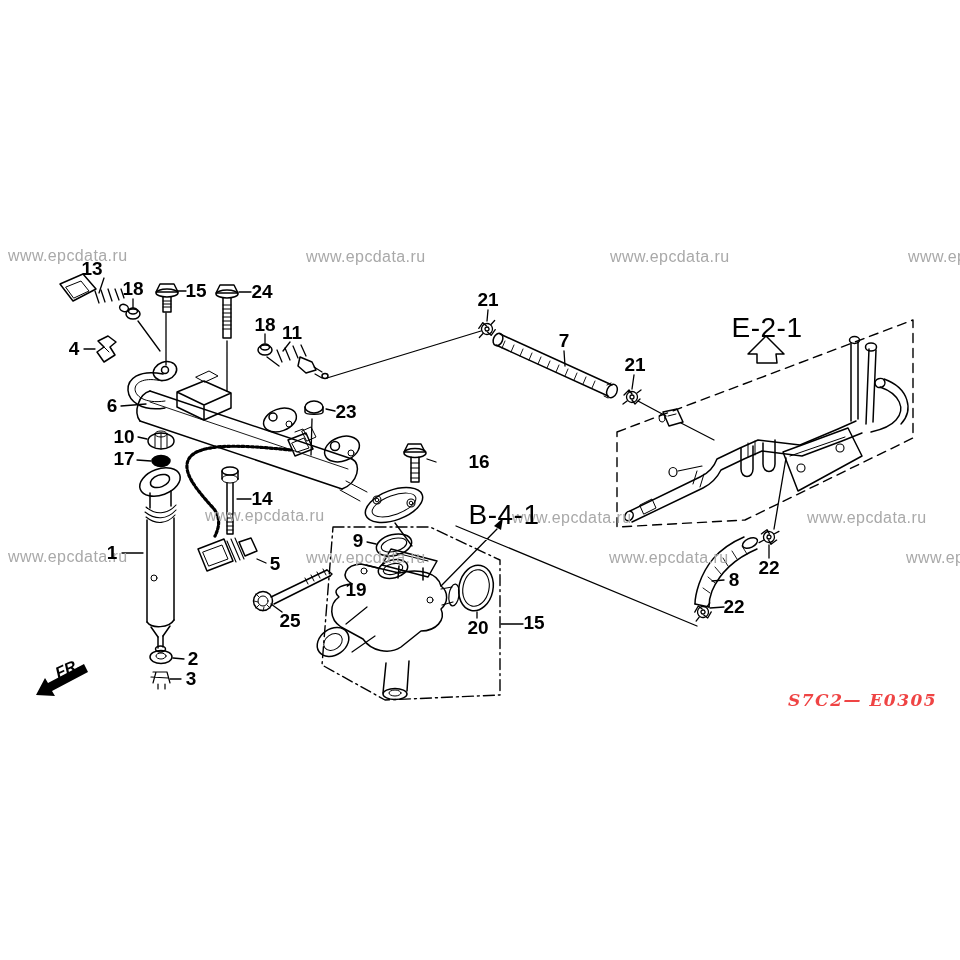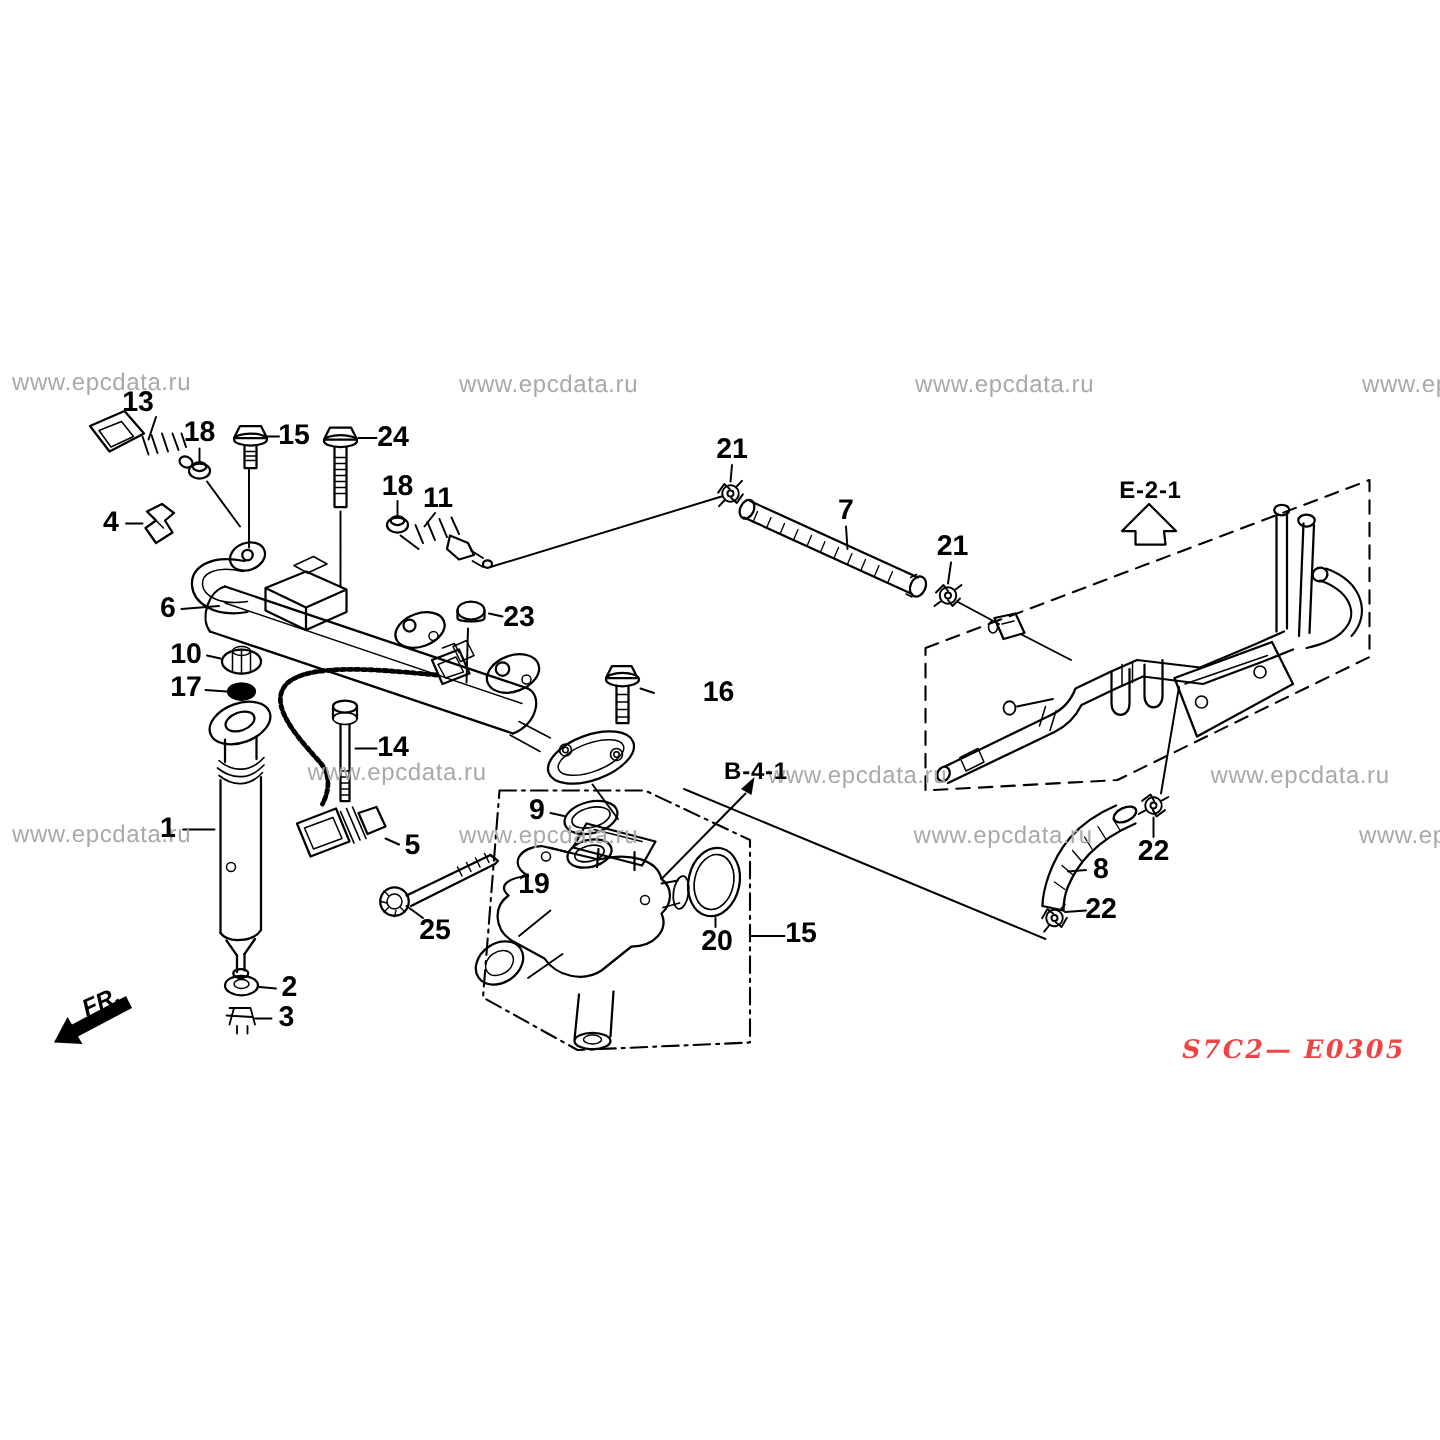--- a/index.html
+++ b/index.html
@@ -3,21 +3,21 @@
 <meta charset="utf-8">
 <style>
   html,body{margin:0;padding:0;background:#fff;}
   .canvas{position:relative;width:960px;height:960px;background:#fff;overflow:hidden;
           font-family:"Liberation Sans",sans-serif;}
   .canvas svg{position:absolute;left:0;top:0;}
   .wm{position:absolute;color:#a9a9a9;font-size:16px;letter-spacing:.4px;white-space:nowrap;
       font-family:"Liberation Sans",sans-serif;user-select:none;}
   .callout{position:absolute;transform:translate(-50%,-50%);font-weight:bold;font-size:19px;
            color:#000;white-space:nowrap;cursor:pointer;}
-  .ref{position:absolute;transform:translate(-50%,-50%);font-weight:bold;font-size:16px;
+  .ref{position:absolute;transform:translate(-50%,-50%);font-weight:normal;font-size:28px;
        letter-spacing:.5px;color:#000;white-space:nowrap;cursor:pointer;}
   .code{position:absolute;left:788px;top:690px;font-family:"DejaVu Serif","Liberation Serif",serif;
         font-weight:bold;font-size:17px;letter-spacing:1.5px;color:#ef4444;white-space:nowrap;font-style:italic;}
   .fr{position:absolute;left:55px;top:660px;font-weight:bold;font-style:italic;font-size:16px;
       transform:rotate(-24deg);color:#000;}
 </style>
 </head>
 <body>
 
 <div class="canvas">

